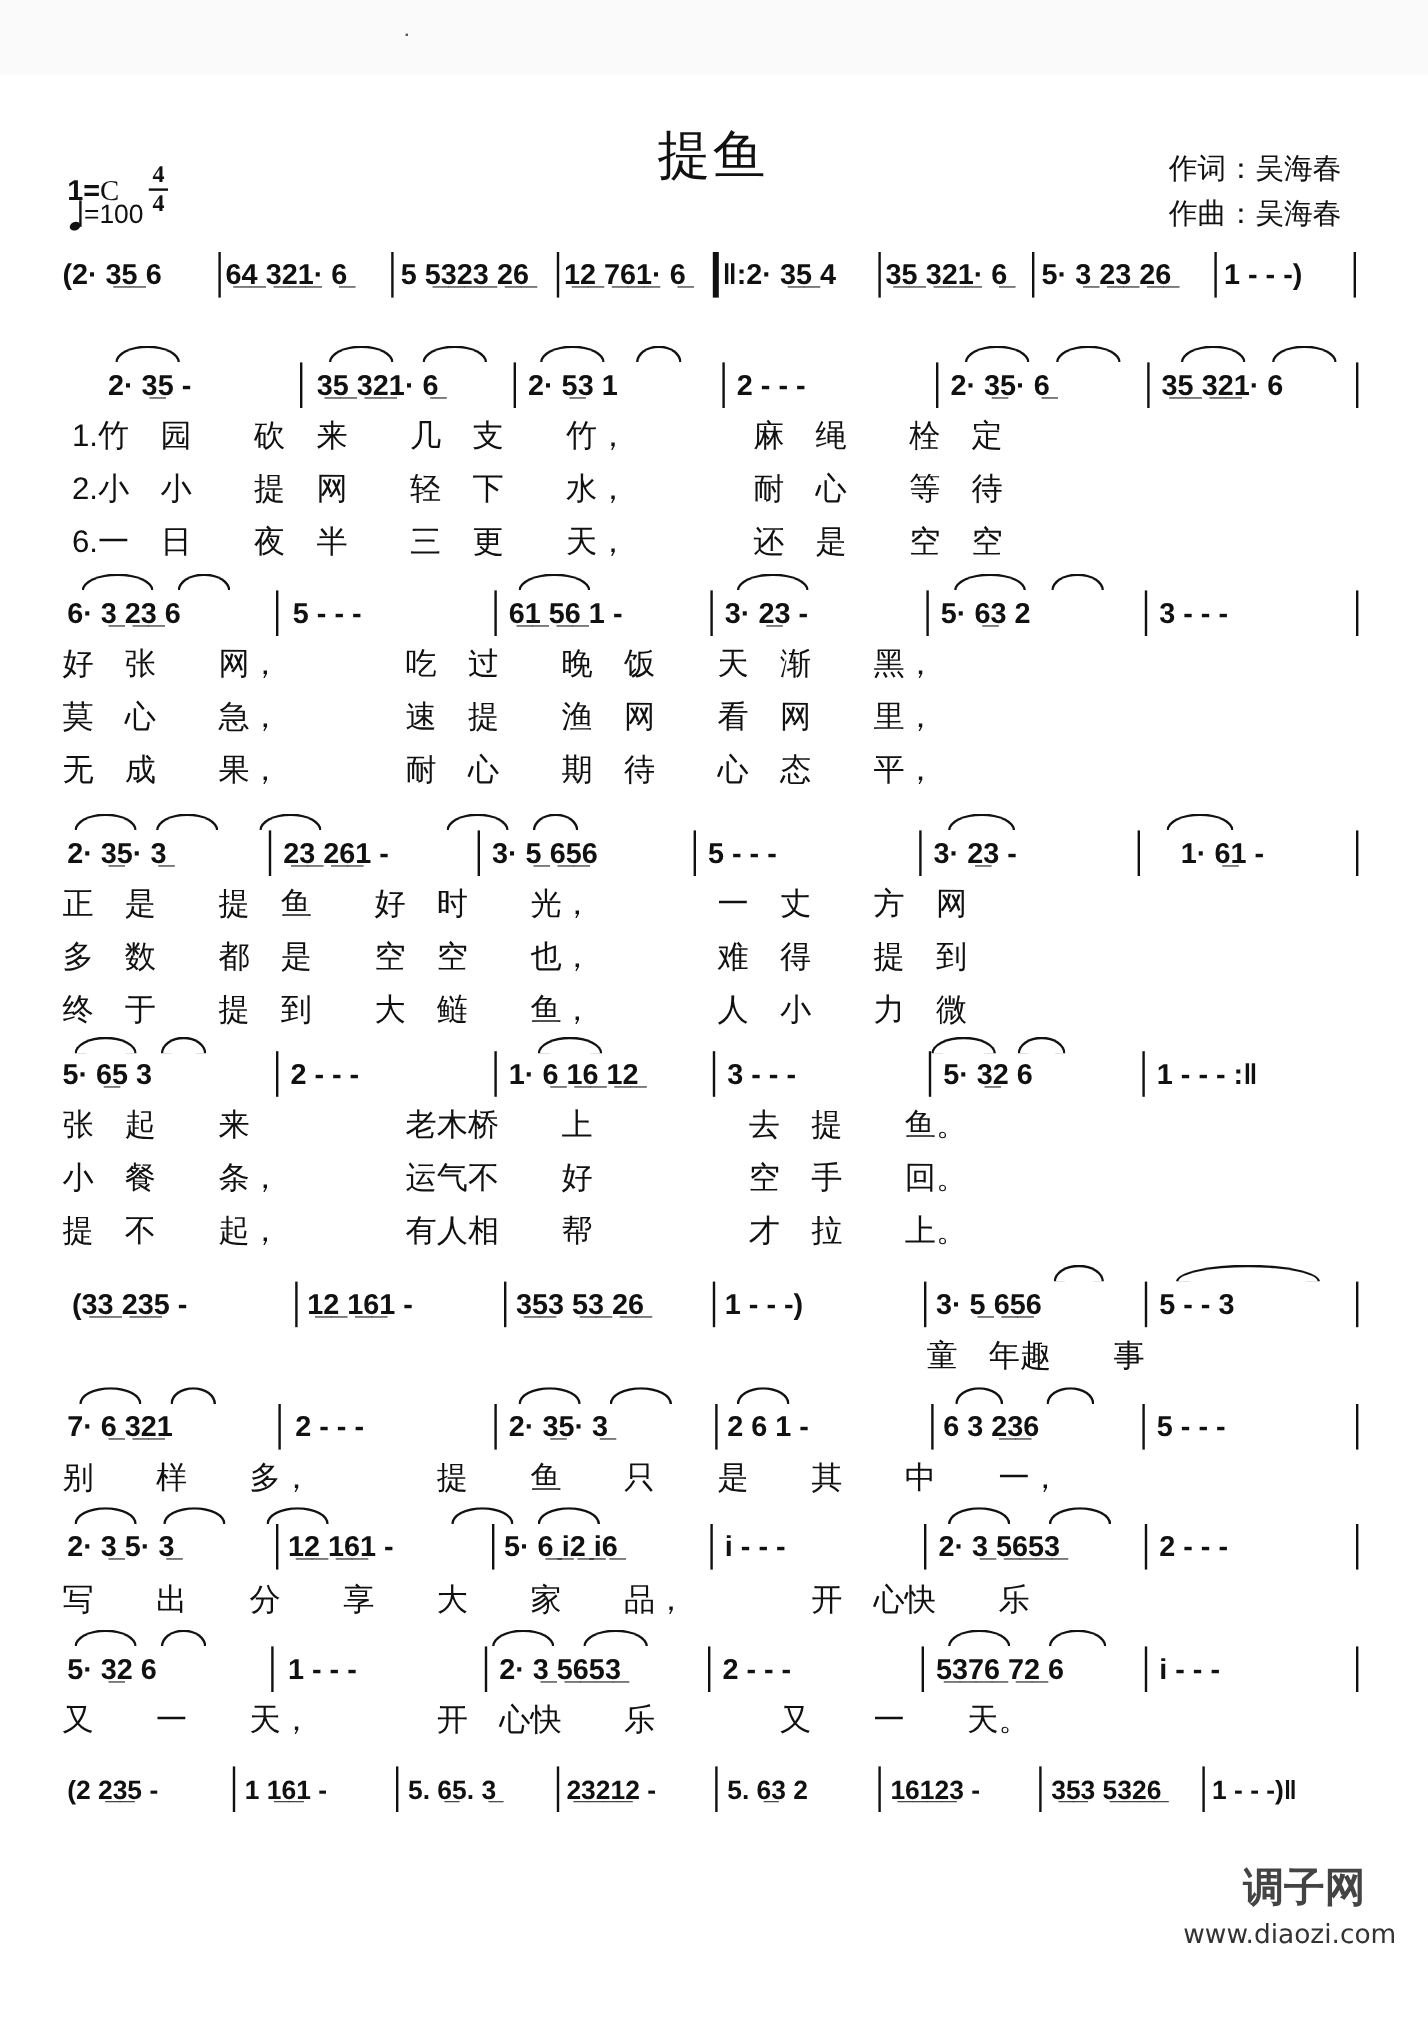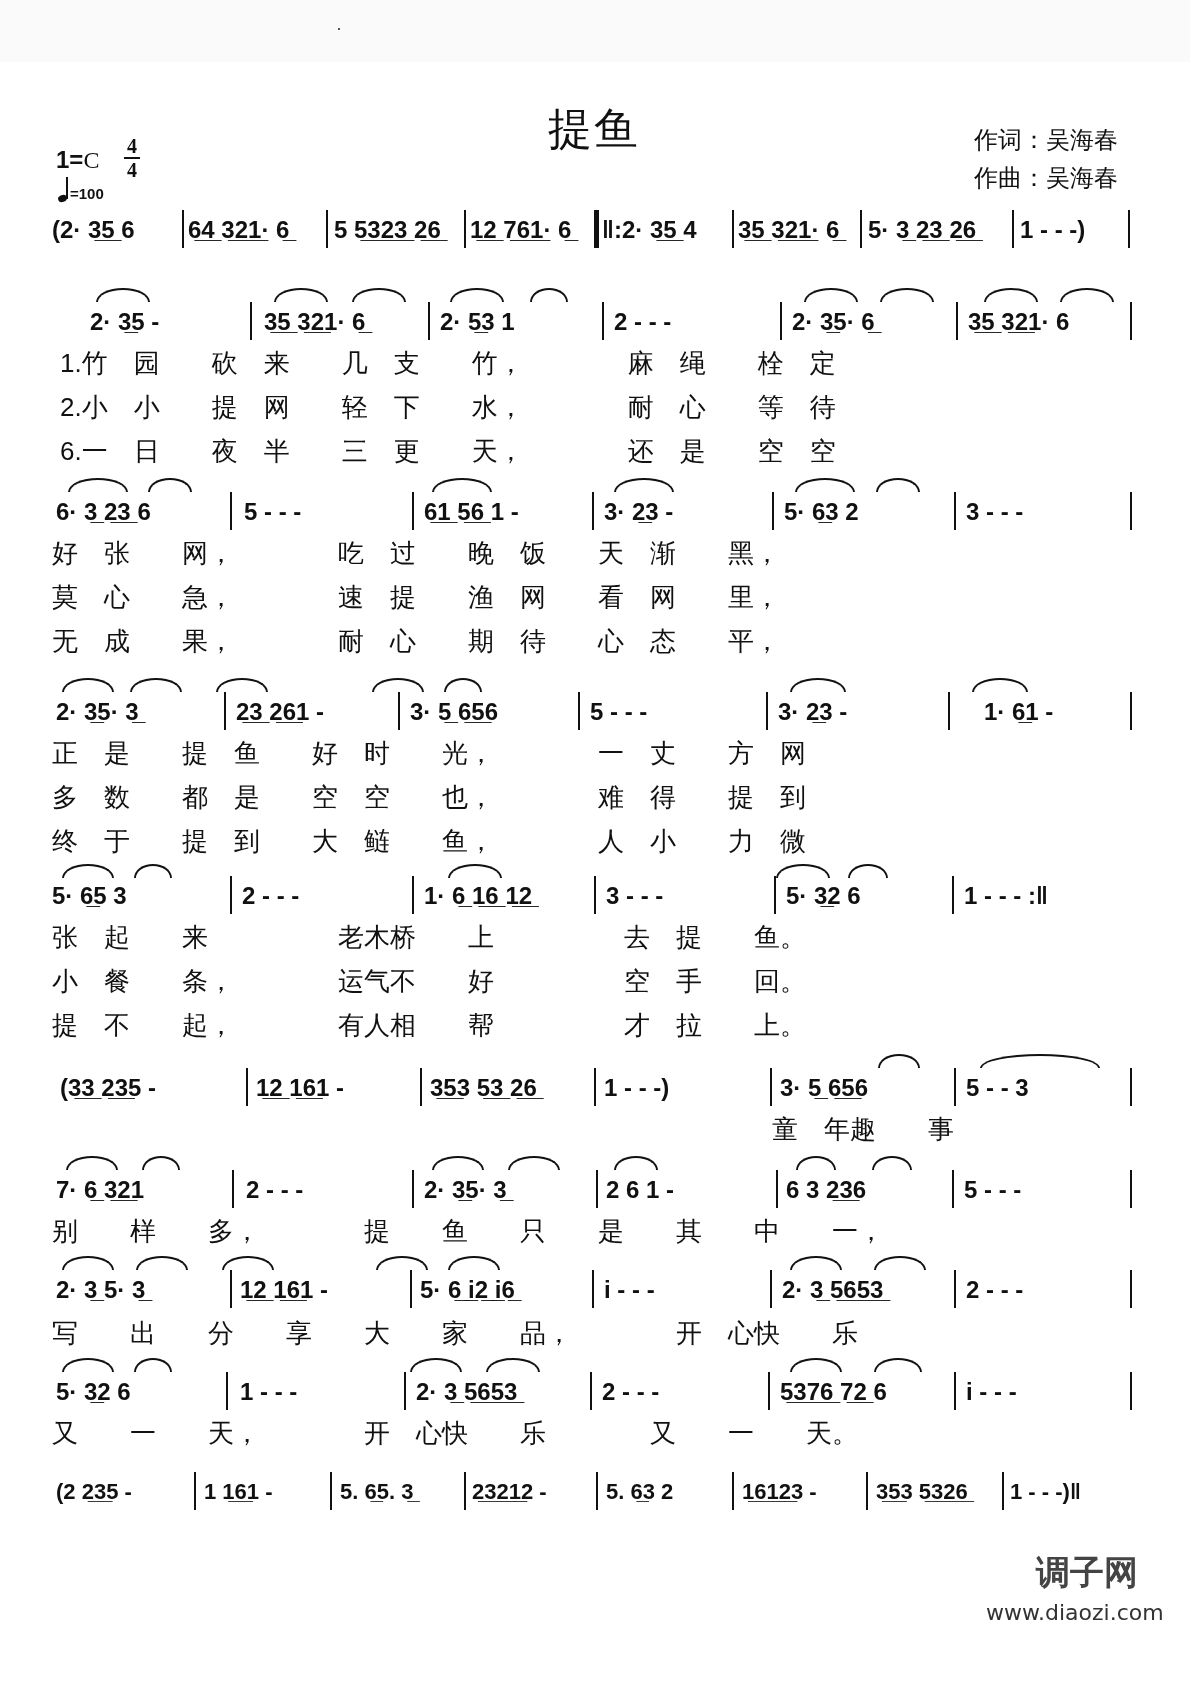--- a/index.html
+++ b/index.html
@@ -6,21 +6,21 @@
   body { width:1190px; height:1683px; position:relative; overflow:hidden;
          font-family:"Liberation Sans","DejaVu Sans",sans-serif; color:#111; }
   .topband { position:absolute; left:0; top:0; width:1190px; height:62px; background:#fafafa; }
   .topdot { position:absolute; left:338px; top:28px; width:2px; height:2px; background:#555; }
   .title { position:absolute; left:548px; top:100px; font-size:44px; font-family:"DejaVu Sans",sans-serif; letter-spacing:2px; }
   .credit { position:absolute; left:974px; font-size:24px; font-family:"DejaVu Sans",sans-serif; }
   .key { position:absolute; left:56px; top:146px; font-size:24px; font-weight:bold; }
   .key .c { font-family:"Liberation Serif",serif; font-weight:normal; }
   .timesig { position:absolute; left:124px; top:136px; width:16px; text-align:center; font-family:"Liberation Serif",serif; font-weight:bold; font-size:20px; line-height:20px; }
   .timesig .bar { display:block; height:2px; background:#111; margin:1px 0; }
-  .tempo { position:absolute; left:58px; top:178px; font-size:15px; font-weight:bold; }
+  .tempo { position:absolute; left:58px; top:166px; font-size:22px; font-weight:normal; }
   .tempo .note { display:inline-block; position:relative; width:12px; height:24px; vertical-align:bottom; }
   .tempo .note .head { position:absolute; left:0; bottom:0; width:9px; height:7px; background:#111; border-radius:50%; transform:rotate(-20deg); }
   .tempo .note .stem { position:absolute; left:8px; bottom:3px; width:1.5px; height:22px; background:#111; }
 
   .row { position:absolute; left:0; width:1190px; }
   .notes { position:absolute; left:0; height:36px; font-weight:bold; font-size:24px; white-space:pre; }
   .m { position:absolute; top:0; height:36px; line-height:36px; }
   .bl { position:absolute; width:2px; background:#111; height:38px; top:-2px; }
   .bl.thick { width:5px; }
   .lyric { position:absolute; font-size:26px; font-family:Liberation Sans, sans-serif; white-space:pre; }

